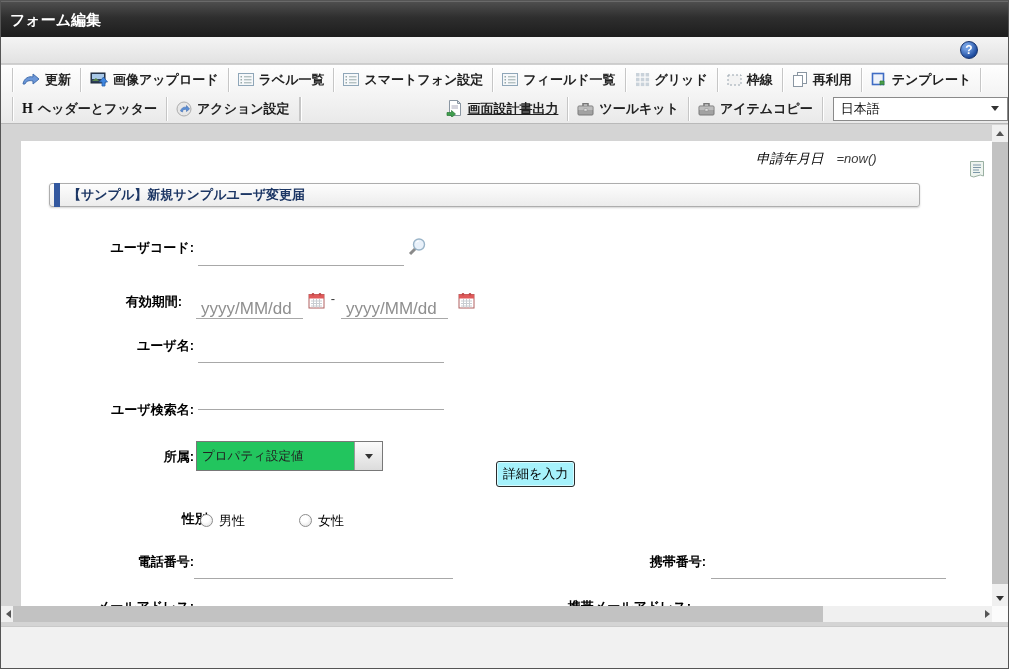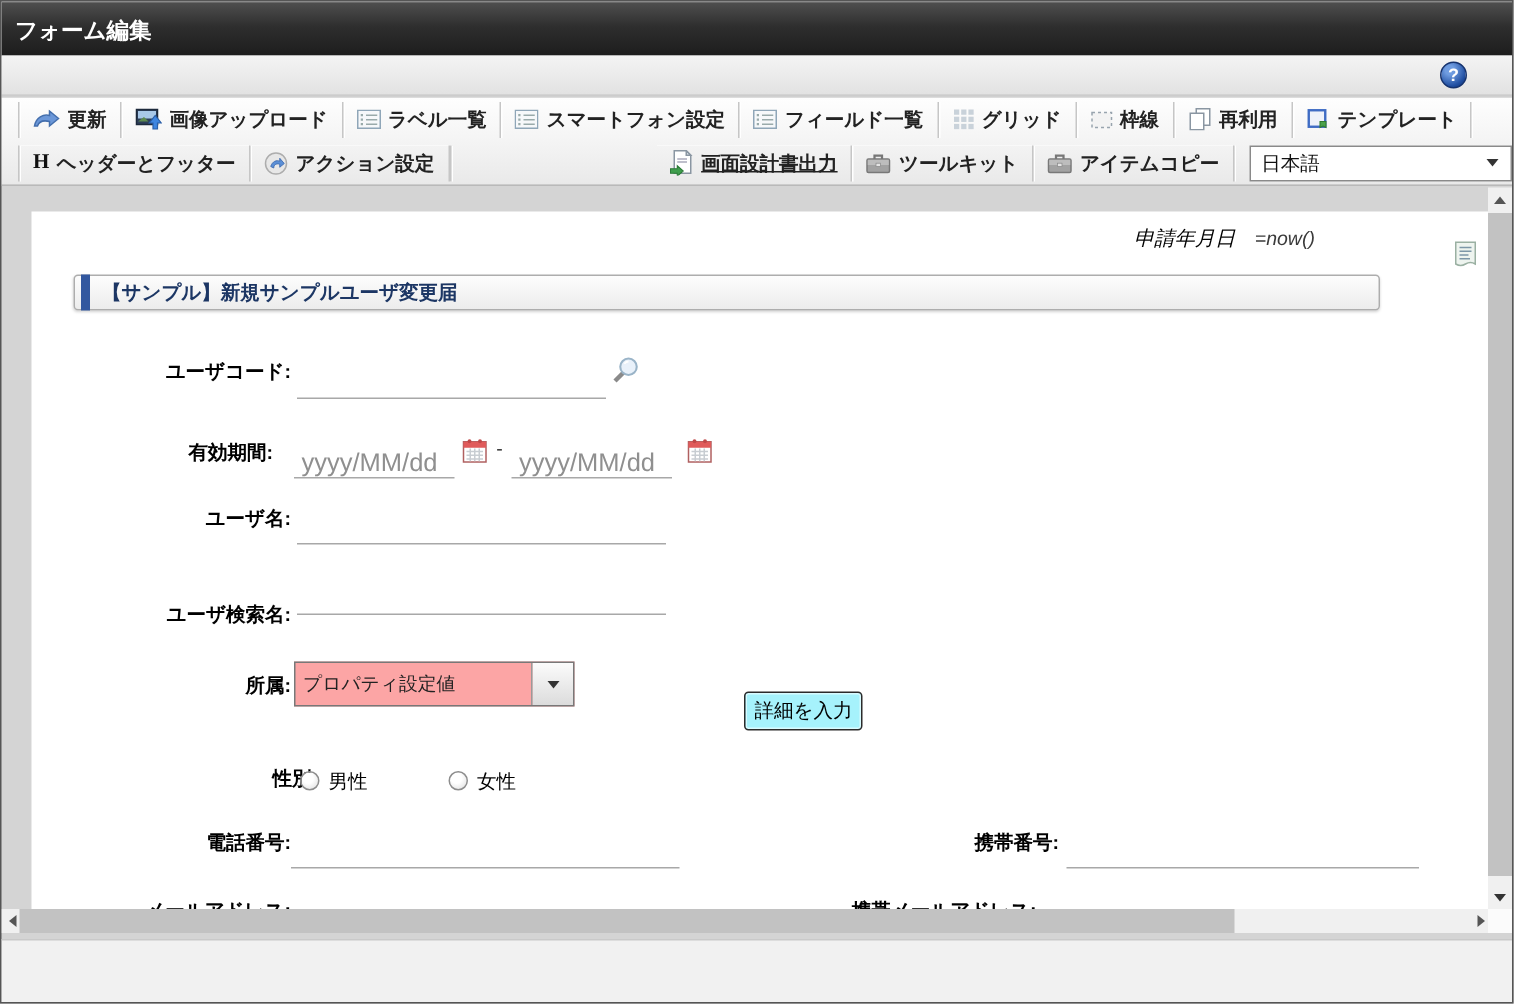--- a/index.html
+++ b/index.html
@@ -72,21 +72,21 @@
   #inp-valid-to { left: 320px; top: 150px; width: 107px; height: 28px; }
   #ph-valid-to { left: 325px; top: 158px; }
   #cal-2 { position: absolute; left: 437px; top: 151px; cursor: pointer; }
 
   #lbl-user-name { left: 13px; top: 196px; }
   #inp-user-name { left: 177px; top: 193px; width: 246px; height: 29px; }
   #lbl-user-search { left: 13px; top: 244px; margin-top: 16px; }
   #inp-user-search { left: 177px; top: 241px; width: 246px; height: 28px; }
 
   #lbl-dept { left: 13px; top: 307px; }
-  .combo { position: absolute; left: 175px; top: 300px; width: 187px; height: 30px; border: 1px solid #787878; background: #fca5a5; display: flex; cursor: pointer; }
+  .combo { position: absolute; left: 175px; top: 300px; width: 187px; height: 30px; border: 1px solid #787878; background: #22c55e; display: flex; cursor: pointer; }
   .combo-text { flex: 1; font-size: 12.5px; color: #222; display: flex; align-items: flex-end; padding: 0 0 5px 5px; overflow: hidden; white-space: nowrap; }
   .combo-btn { width: 28px; border-left: 1px solid #9a9a9a; background: linear-gradient(#fbfbfb, #dcdcdc);
     display: flex; align-items: center; justify-content: center; }
 
   .tooltip-box { position: absolute; left: 475px; top: 320px; height: 26px; background: #a6f2fc;
     border: 1px solid #2b2b2b; border-radius: 3px; box-shadow: 0 0 0 1px #d8fbff inset;
     font-size: 13px; color: #000; display: flex; align-items: center; padding: 0 6px; cursor: pointer; }
 
   #lbl-gender { left: 31px; top: 369px; }
   .radio { position: absolute; width: 13px; height: 13px; border: 1px solid #8d8d8d; border-radius: 50%;

